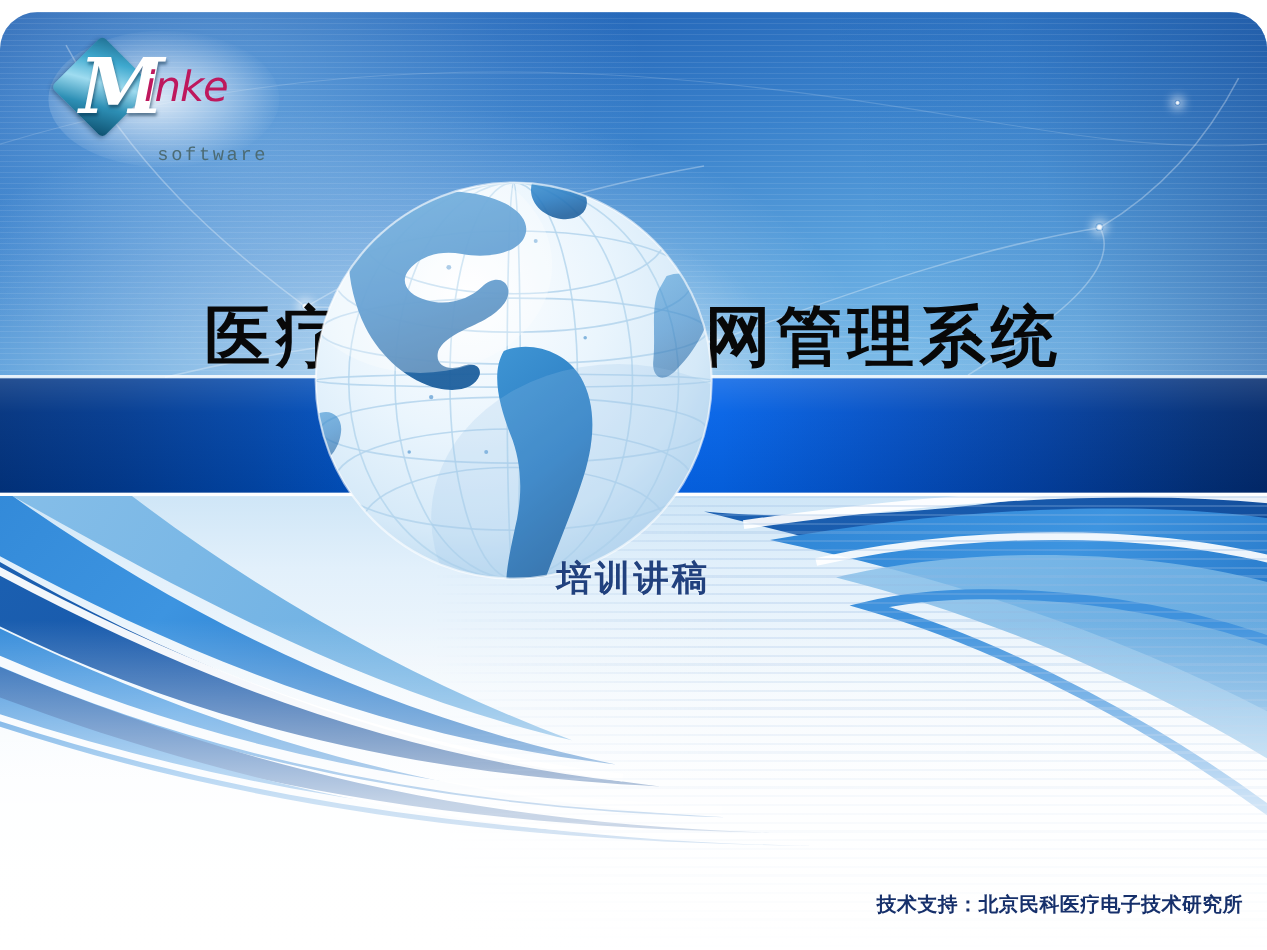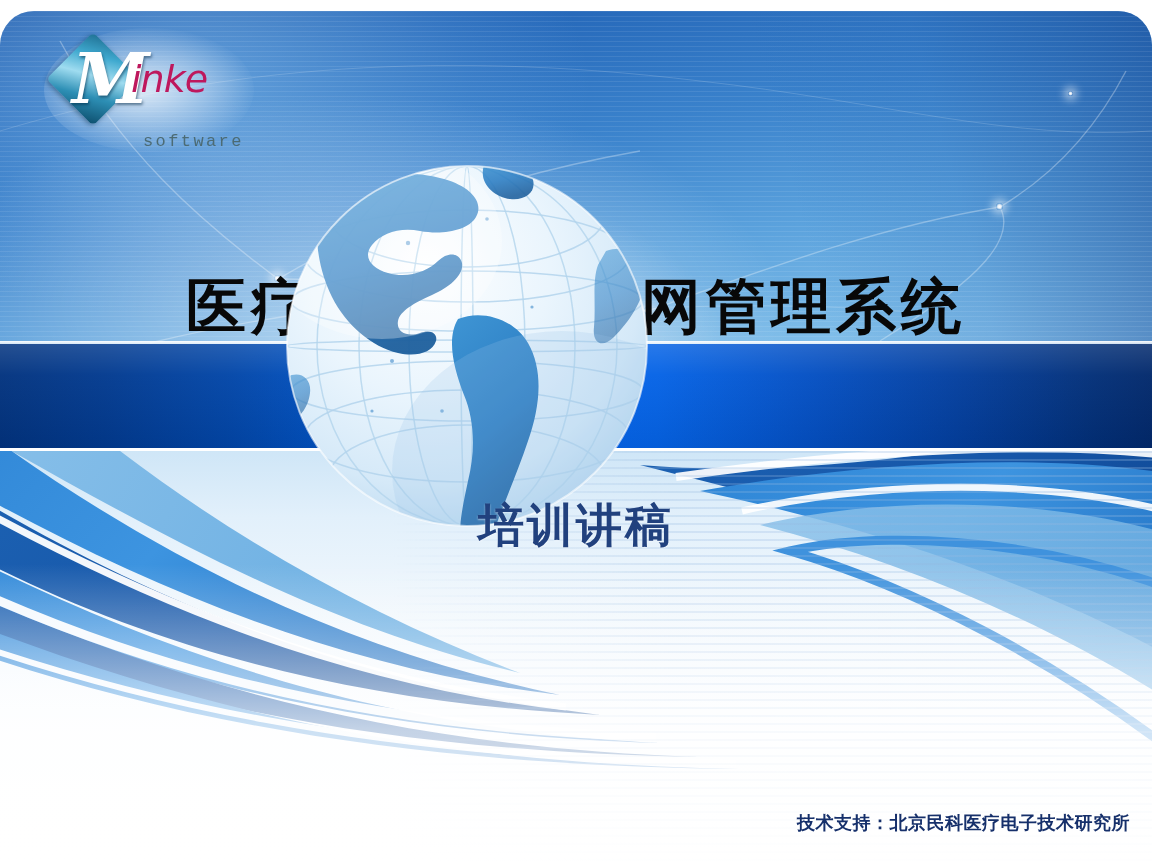--- a/index.html
+++ b/index.html
@@ -172,21 +172,21 @@
     color: #080808;
     white-space: nowrap;
   }
   .subtitle {
     position: absolute;
     left: 0; top: 484px;
     width: 1152px;
     text-align: center;
     font-family: "DejaVu Sans", "Liberation Sans", sans-serif;
     font-weight: bold;
-    font-size: 46px;
+    font-size: 32px;
     line-height: 60px;
     letter-spacing: 3px;
     color: #21417e;
     text-shadow: 0 1px 2px rgba(255,255,255,0.55);
     white-space: nowrap;
   }
   .footer {
     position: absolute;
     right: 22px;
     top: 797px;

